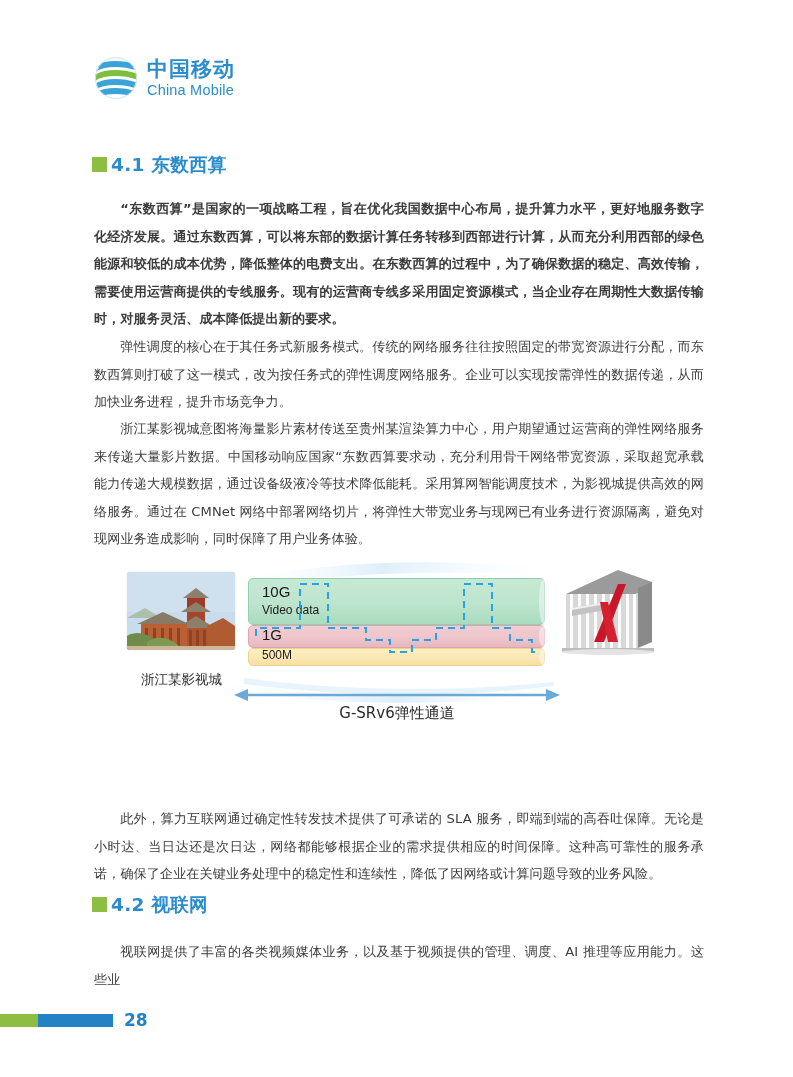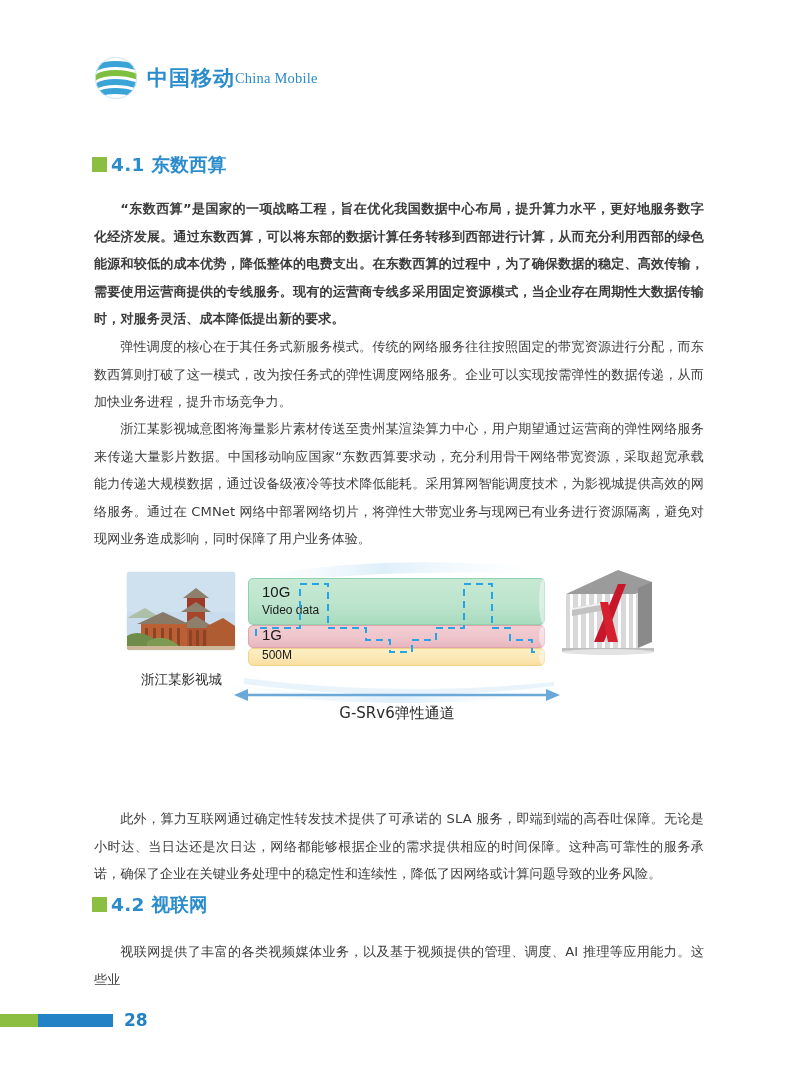--- a/index.html
+++ b/index.html
@@ -28,34 +28,34 @@
     top: 56px;
     display: flex;
     align-items: center;
     gap: 9px;
   }
   .logo-mark {
     width: 44px;
     height: 44px;
     flex: 0 0 44px;
   }
-  .logo-text { display: flex; flex-direction: row; line-height: 1; }
+  .logo-text { display: flex; flex-direction: column; line-height: 1; }
   .logo-cn {
     font-size: 21px;
     font-weight: 700;
     color: #2b8ccc;
     letter-spacing: 1px;
     font-family: "DejaVu Sans", sans-serif;
   }
   .logo-en {
     font-size: 14.5px;
     color: #2b8ccc;
     margin-top: 3px;
     letter-spacing: 0.2px;
-    font-family: Liberation Serif, serif;
+    font-family: Liberation Sans, sans-serif;
   }
 
   
   .h2 {
     position: absolute;
     display: flex;
     align-items: center;
     gap: 4px;
     justify-content: center;
   }

